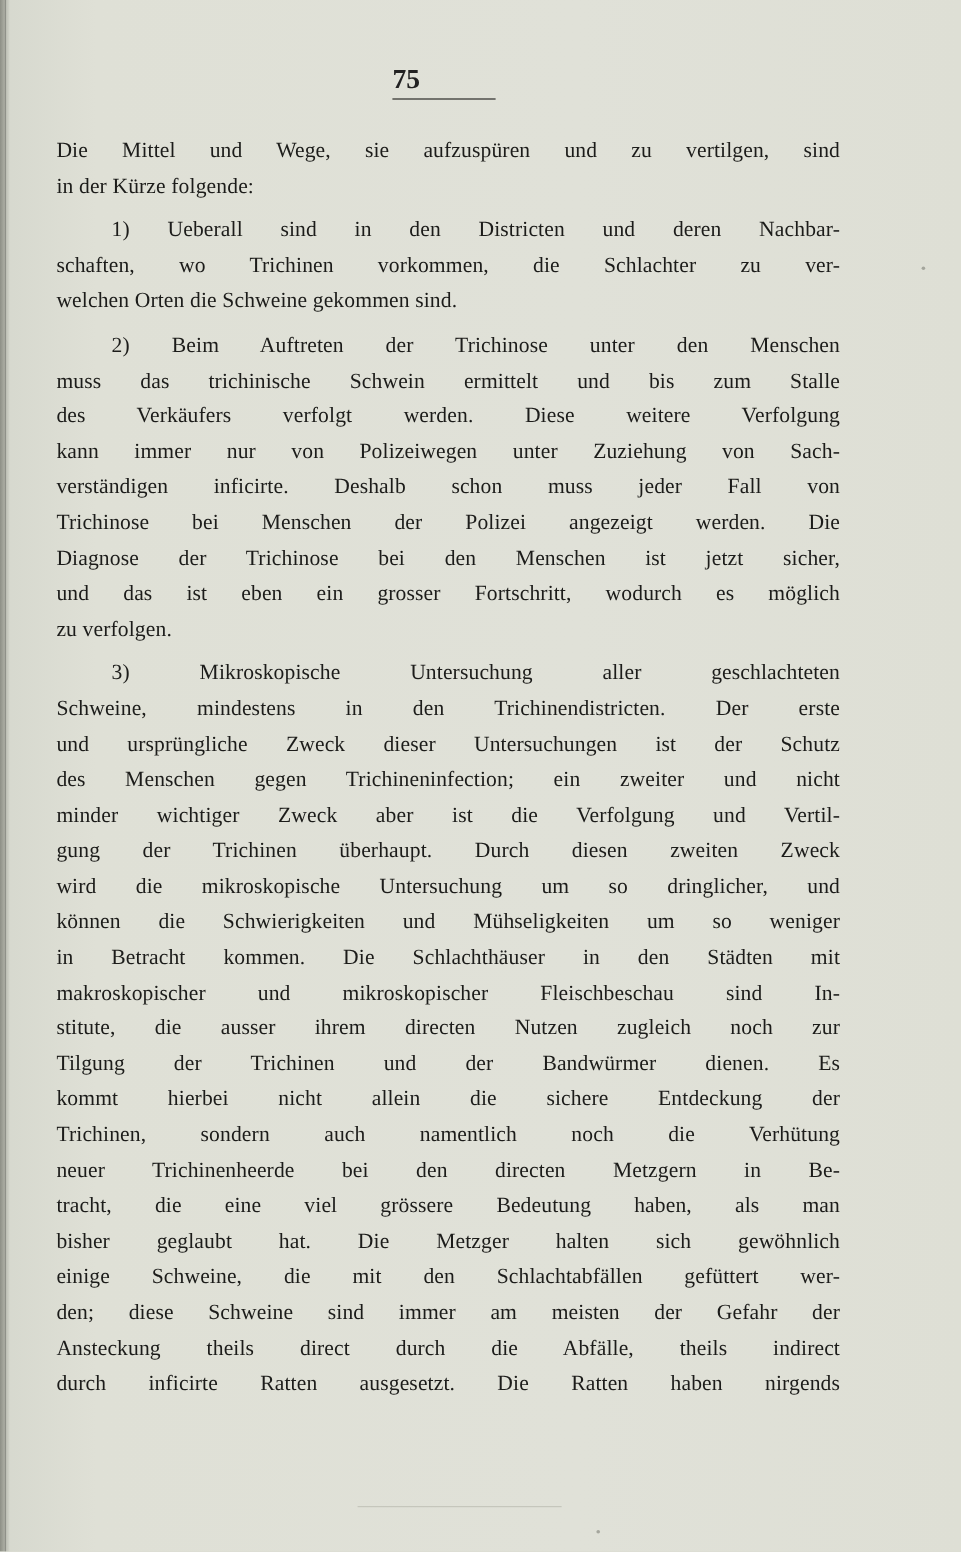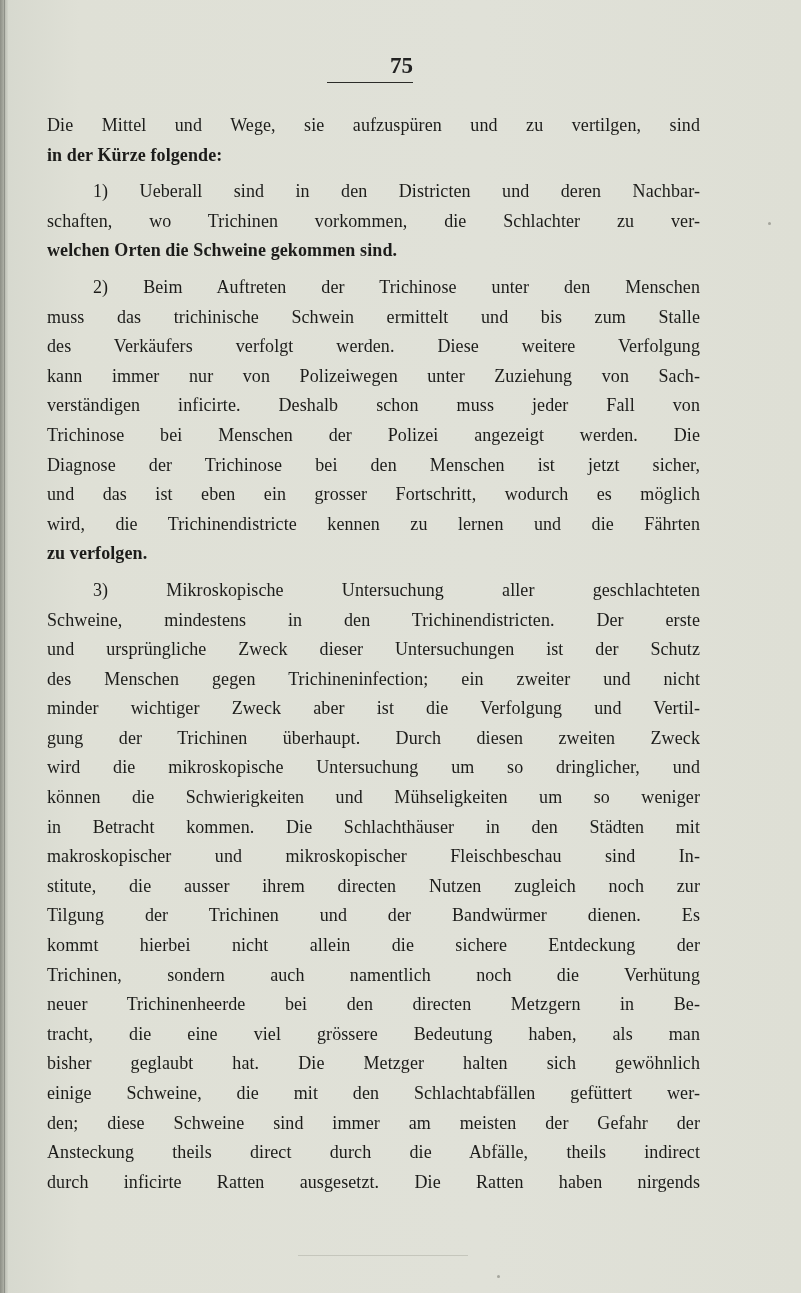--- a/index.html
+++ b/index.html
@@ -32,21 +32,21 @@
     left: 4px; top: 0;
     width: 1px; height: 1293px;
     background: #75776f;
     opacity: 0.6;
   }
   .page-number {
     position: absolute;
     left: 327px;
     top: 52px;
     width: 86px;
-    text-align: right;
+    text-align: left;
     font-family: "Liberation Serif", serif;
     font-size: 23px;
     font-weight: bold;
     line-height: 28px;
     color: #222;
   }
   .page-rule {
     position: absolute;
     left: 327px;
     top: 82px;
@@ -67,21 +67,20 @@
   .line {
     display: block;
     text-align: justify;
     text-align-last: justify;
     white-space: nowrap;
     height: 29.6px;
     overflow: visible;
   }
   .line.last {
     text-align-last: left;
-    font-weight: bold;
   }
   .line.indent {
     padding-left: 46px;
   }
   .para-gap {
     height: 7px;
   }
   .bleed-rule {
     position: absolute;
     left: 298px;
@@ -126,21 +125,20 @@
 
   <div class="paragraph">
     <span class="line indent">2) Beim Auftreten der Trichinose unter den Menschen</span>
     <span class="line">muss das trichinische Schwein ermittelt und bis zum Stalle</span>
     <span class="line">des Verkäufers verfolgt werden. Diese weitere Verfolgung</span>
     <span class="line">kann immer nur von Polizeiwegen unter Zuziehung von Sach-</span>
     <span class="line">verständigen inficirte. Deshalb schon muss jeder Fall von</span>
     <span class="line">Trichinose bei Menschen der Polizei angezeigt werden. Die</span>
     <span class="line">Diagnose der Trichinose bei den Menschen ist jetzt sicher,</span>
     <span class="line">und das ist eben ein grosser Fortschritt, wodurch es möglich</span>
-    <span class="line">wird, die Trichinendistricte kennen zu lernen und die Fährten</span>
     <span class="line last">zu verfolgen.</span>
   </div>
   <div class="para-gap"></div>
 
   <div class="paragraph">
     <span class="line indent">3) Mikroskopische Untersuchung aller geschlachteten</span>
     <span class="line">Schweine, mindestens in den Trichinendistricten. Der erste</span>
     <span class="line">und ursprüngliche Zweck dieser Untersuchungen ist der Schutz</span>
     <span class="line">des Menschen gegen Trichineninfection; ein zweiter und nicht</span>
     <span class="line">minder wichtiger Zweck aber ist die Verfolgung und Vertil-</span>

